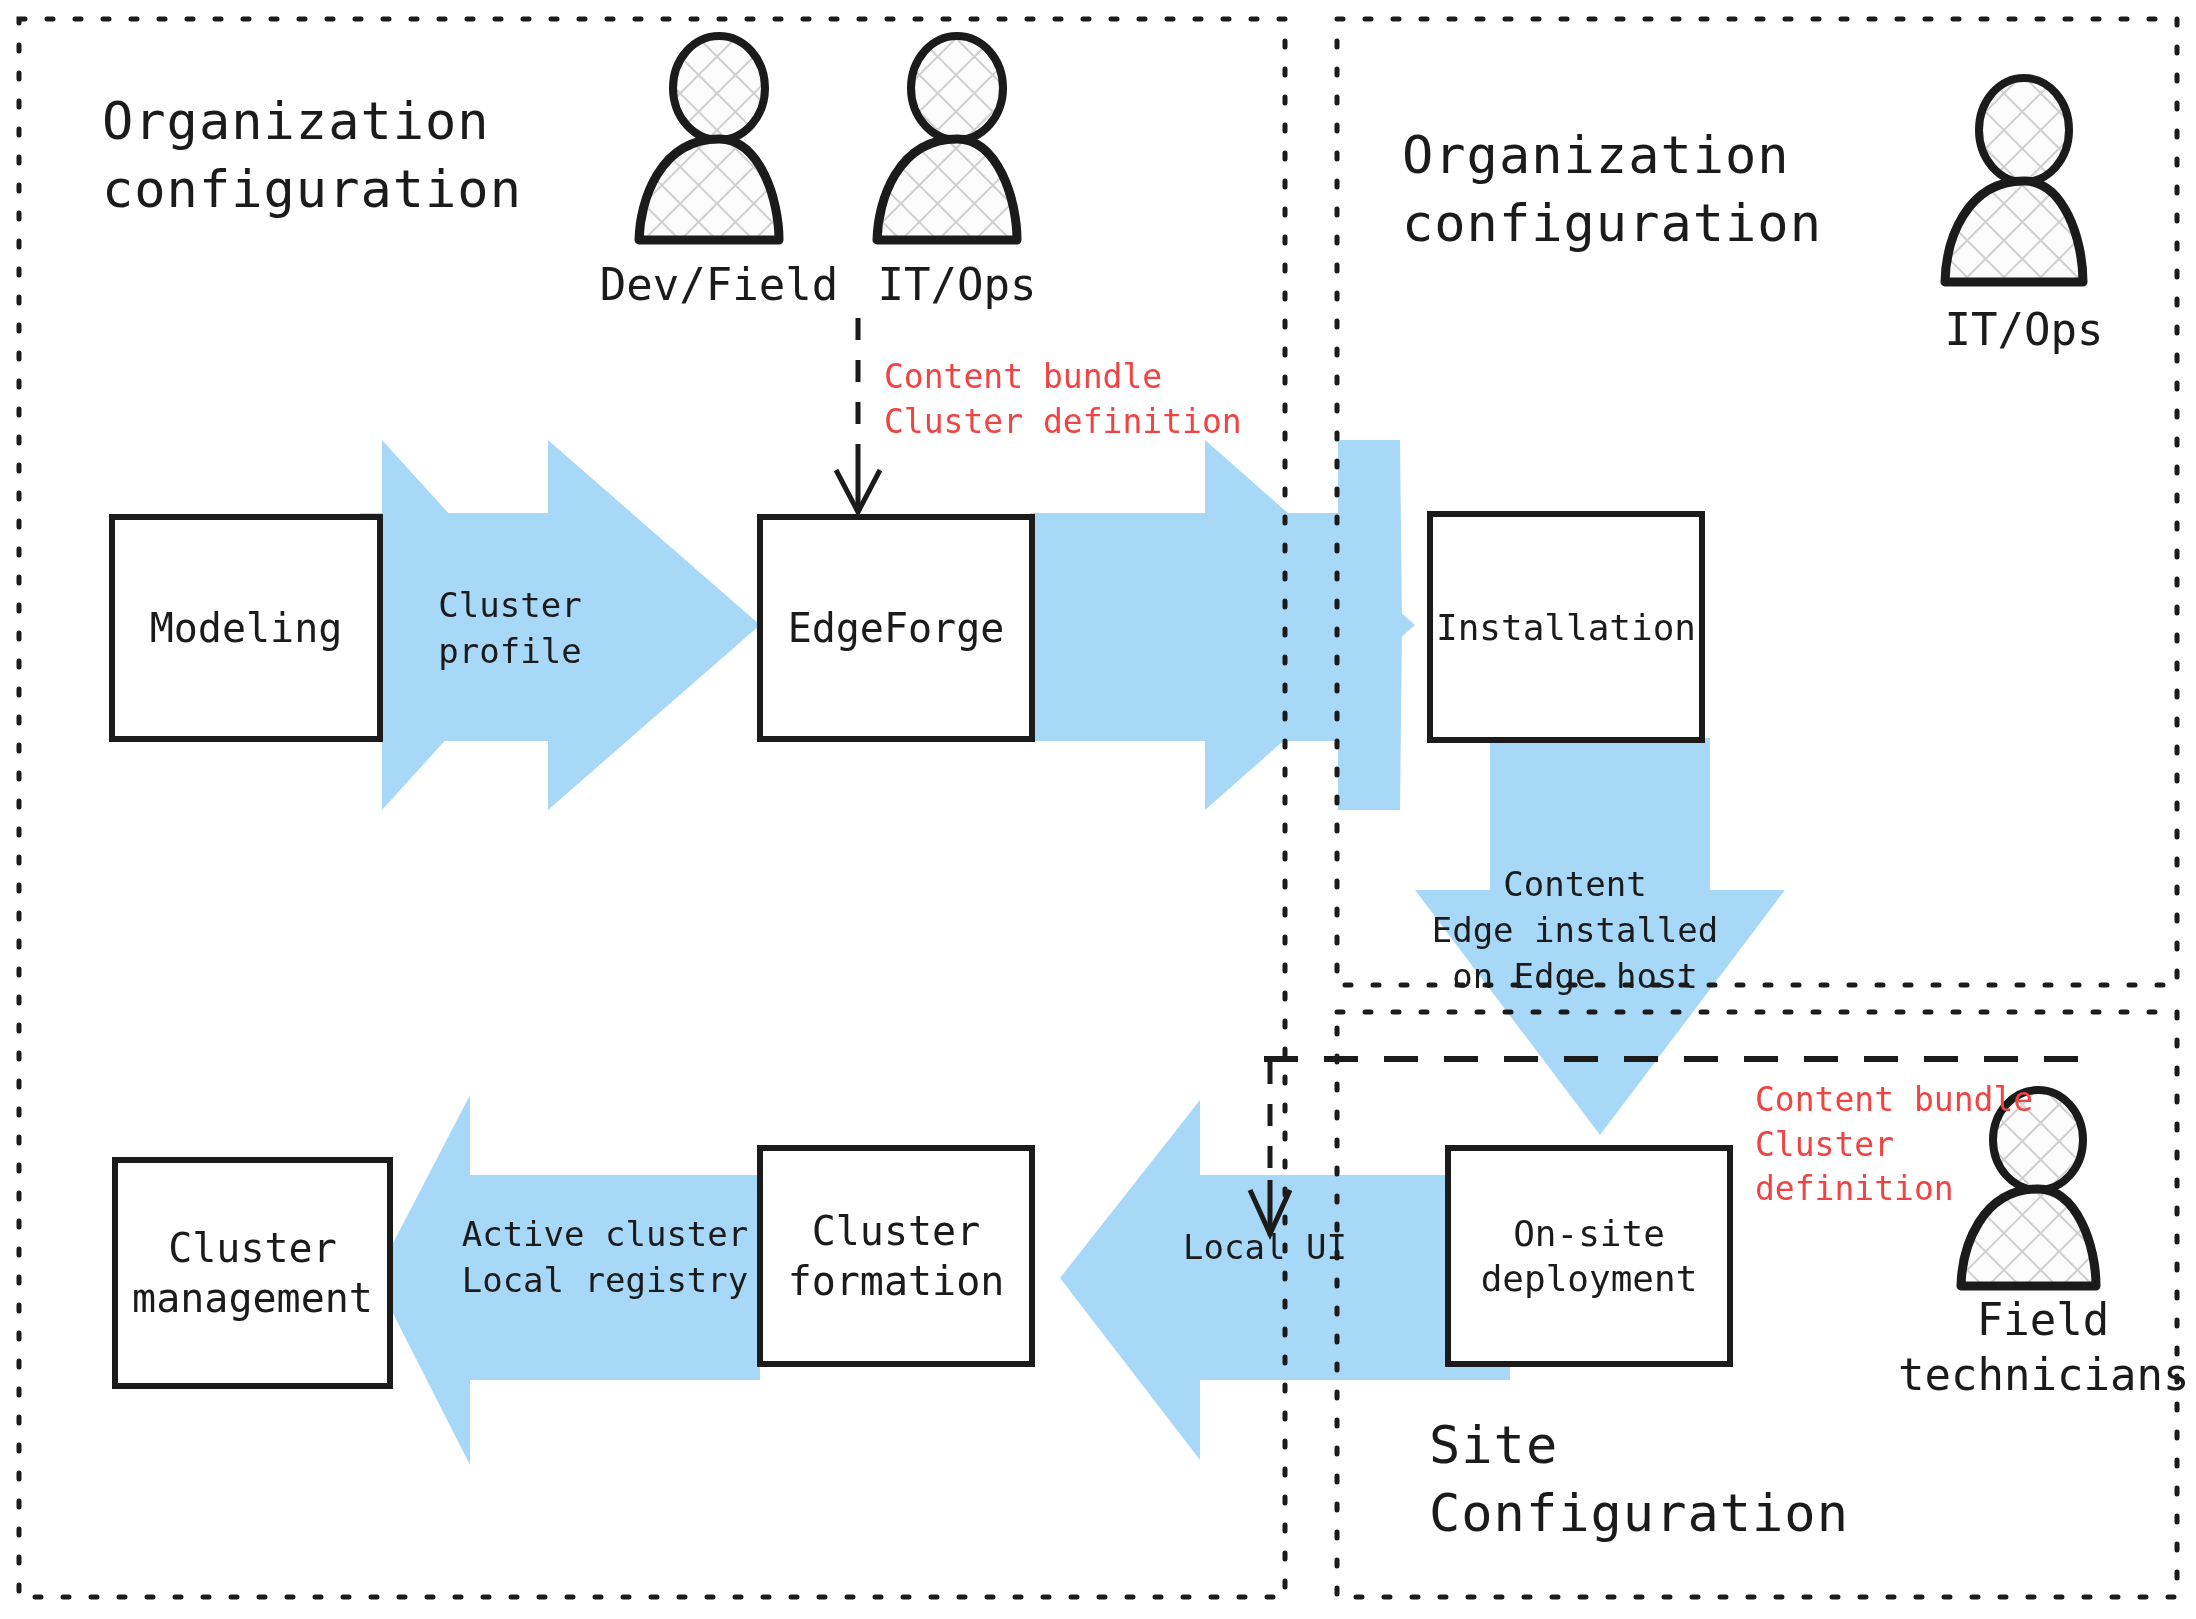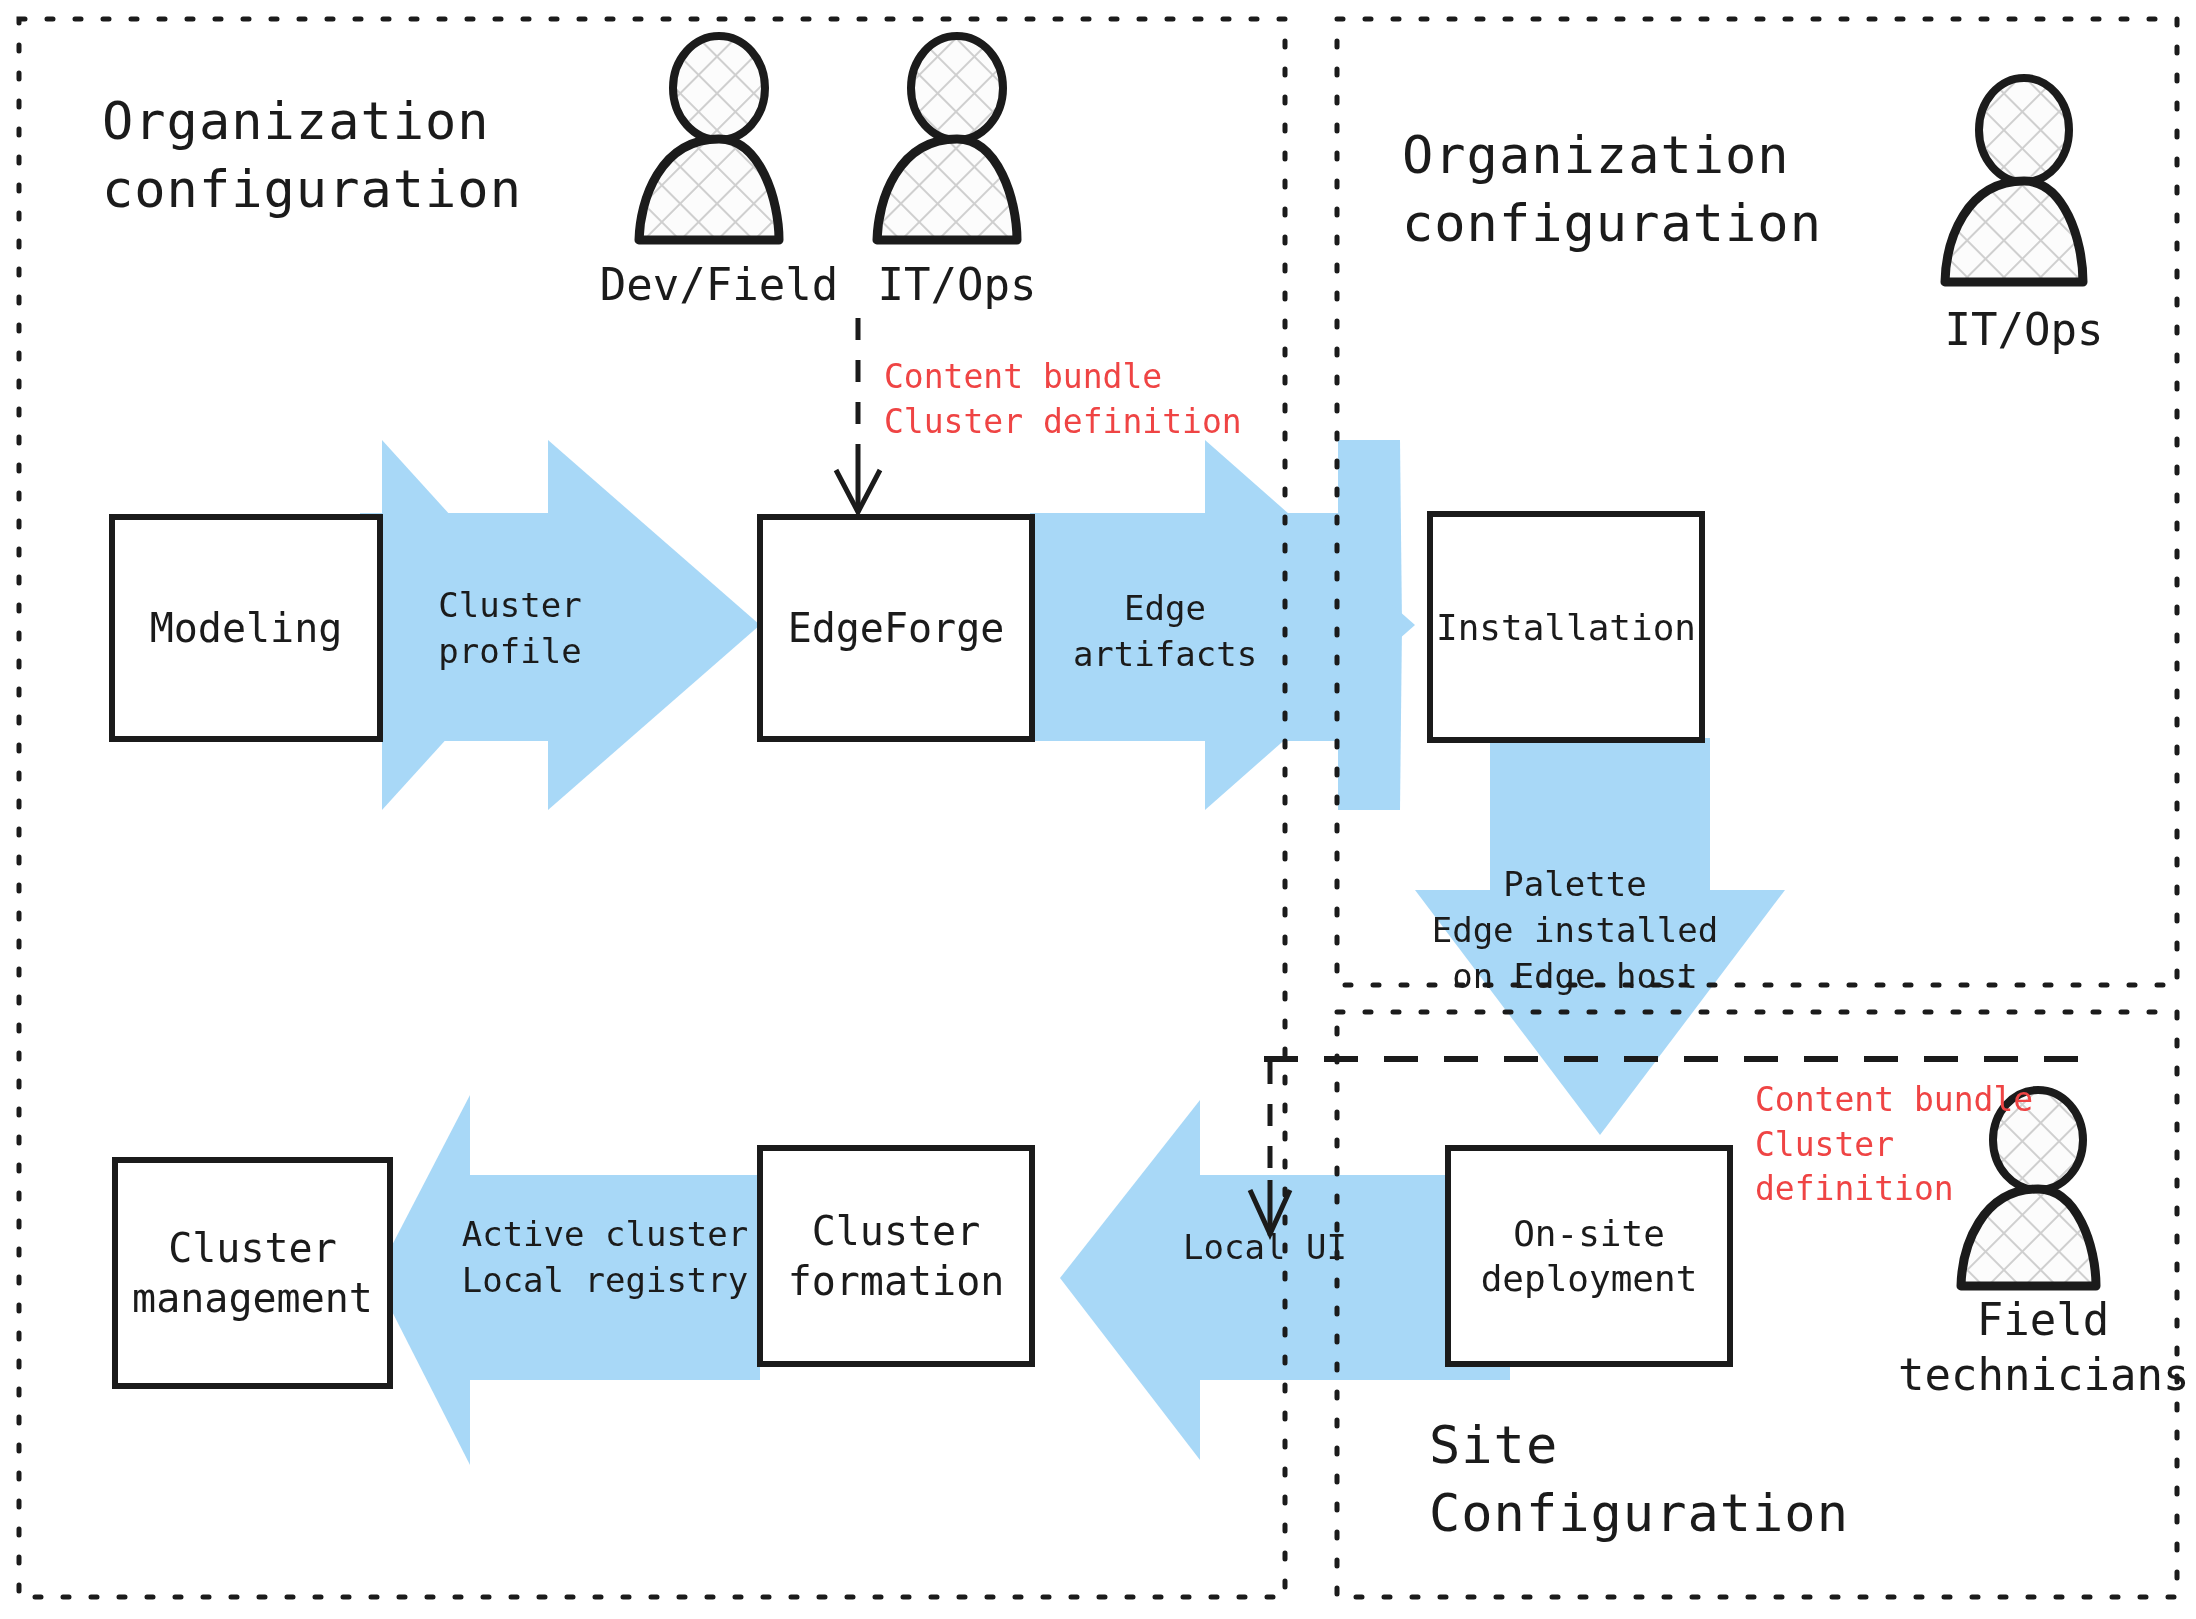--- a/index.html
+++ b/index.html
@@ -150,24 +150,22 @@
 
   <div class="boxlabel" style="left:760px;top:1148px;width:272px;height:216px;">Cluster
 formation</div>
 
   <div class="boxlabel" style="left:110px;top:1160px;width:285px;height:226px;">Cluster
 management</div>
 
   <div class="arrow-label" style="left:405px;top:583px;width:210px;">Cluster
 profile</div>
 
-  <div class="arrow-label" style="left:1050px;top:586px;width:230px;">Edge
-artifacts</div>
 
-  <div class="arrow-label" style="left:1420px;top:862px;width:310px;">Palette
+  <div class="arrow-label" style="left:1420px;top:862px;width:310px;">Content
 Edge installed
 on Edge host</div>
 
   <div class="arrow-label" style="left:1160px;top:1225px;width:210px;">Local UI</div>
 
   <div class="arrow-label" style="left:455px;top:1212px;width:300px;">Active cluster
 Local registry</div>
 
   <div class="flow-label" style="left:884px;top:355px;width:380px;">Content bundle
 Cluster definition</div>

